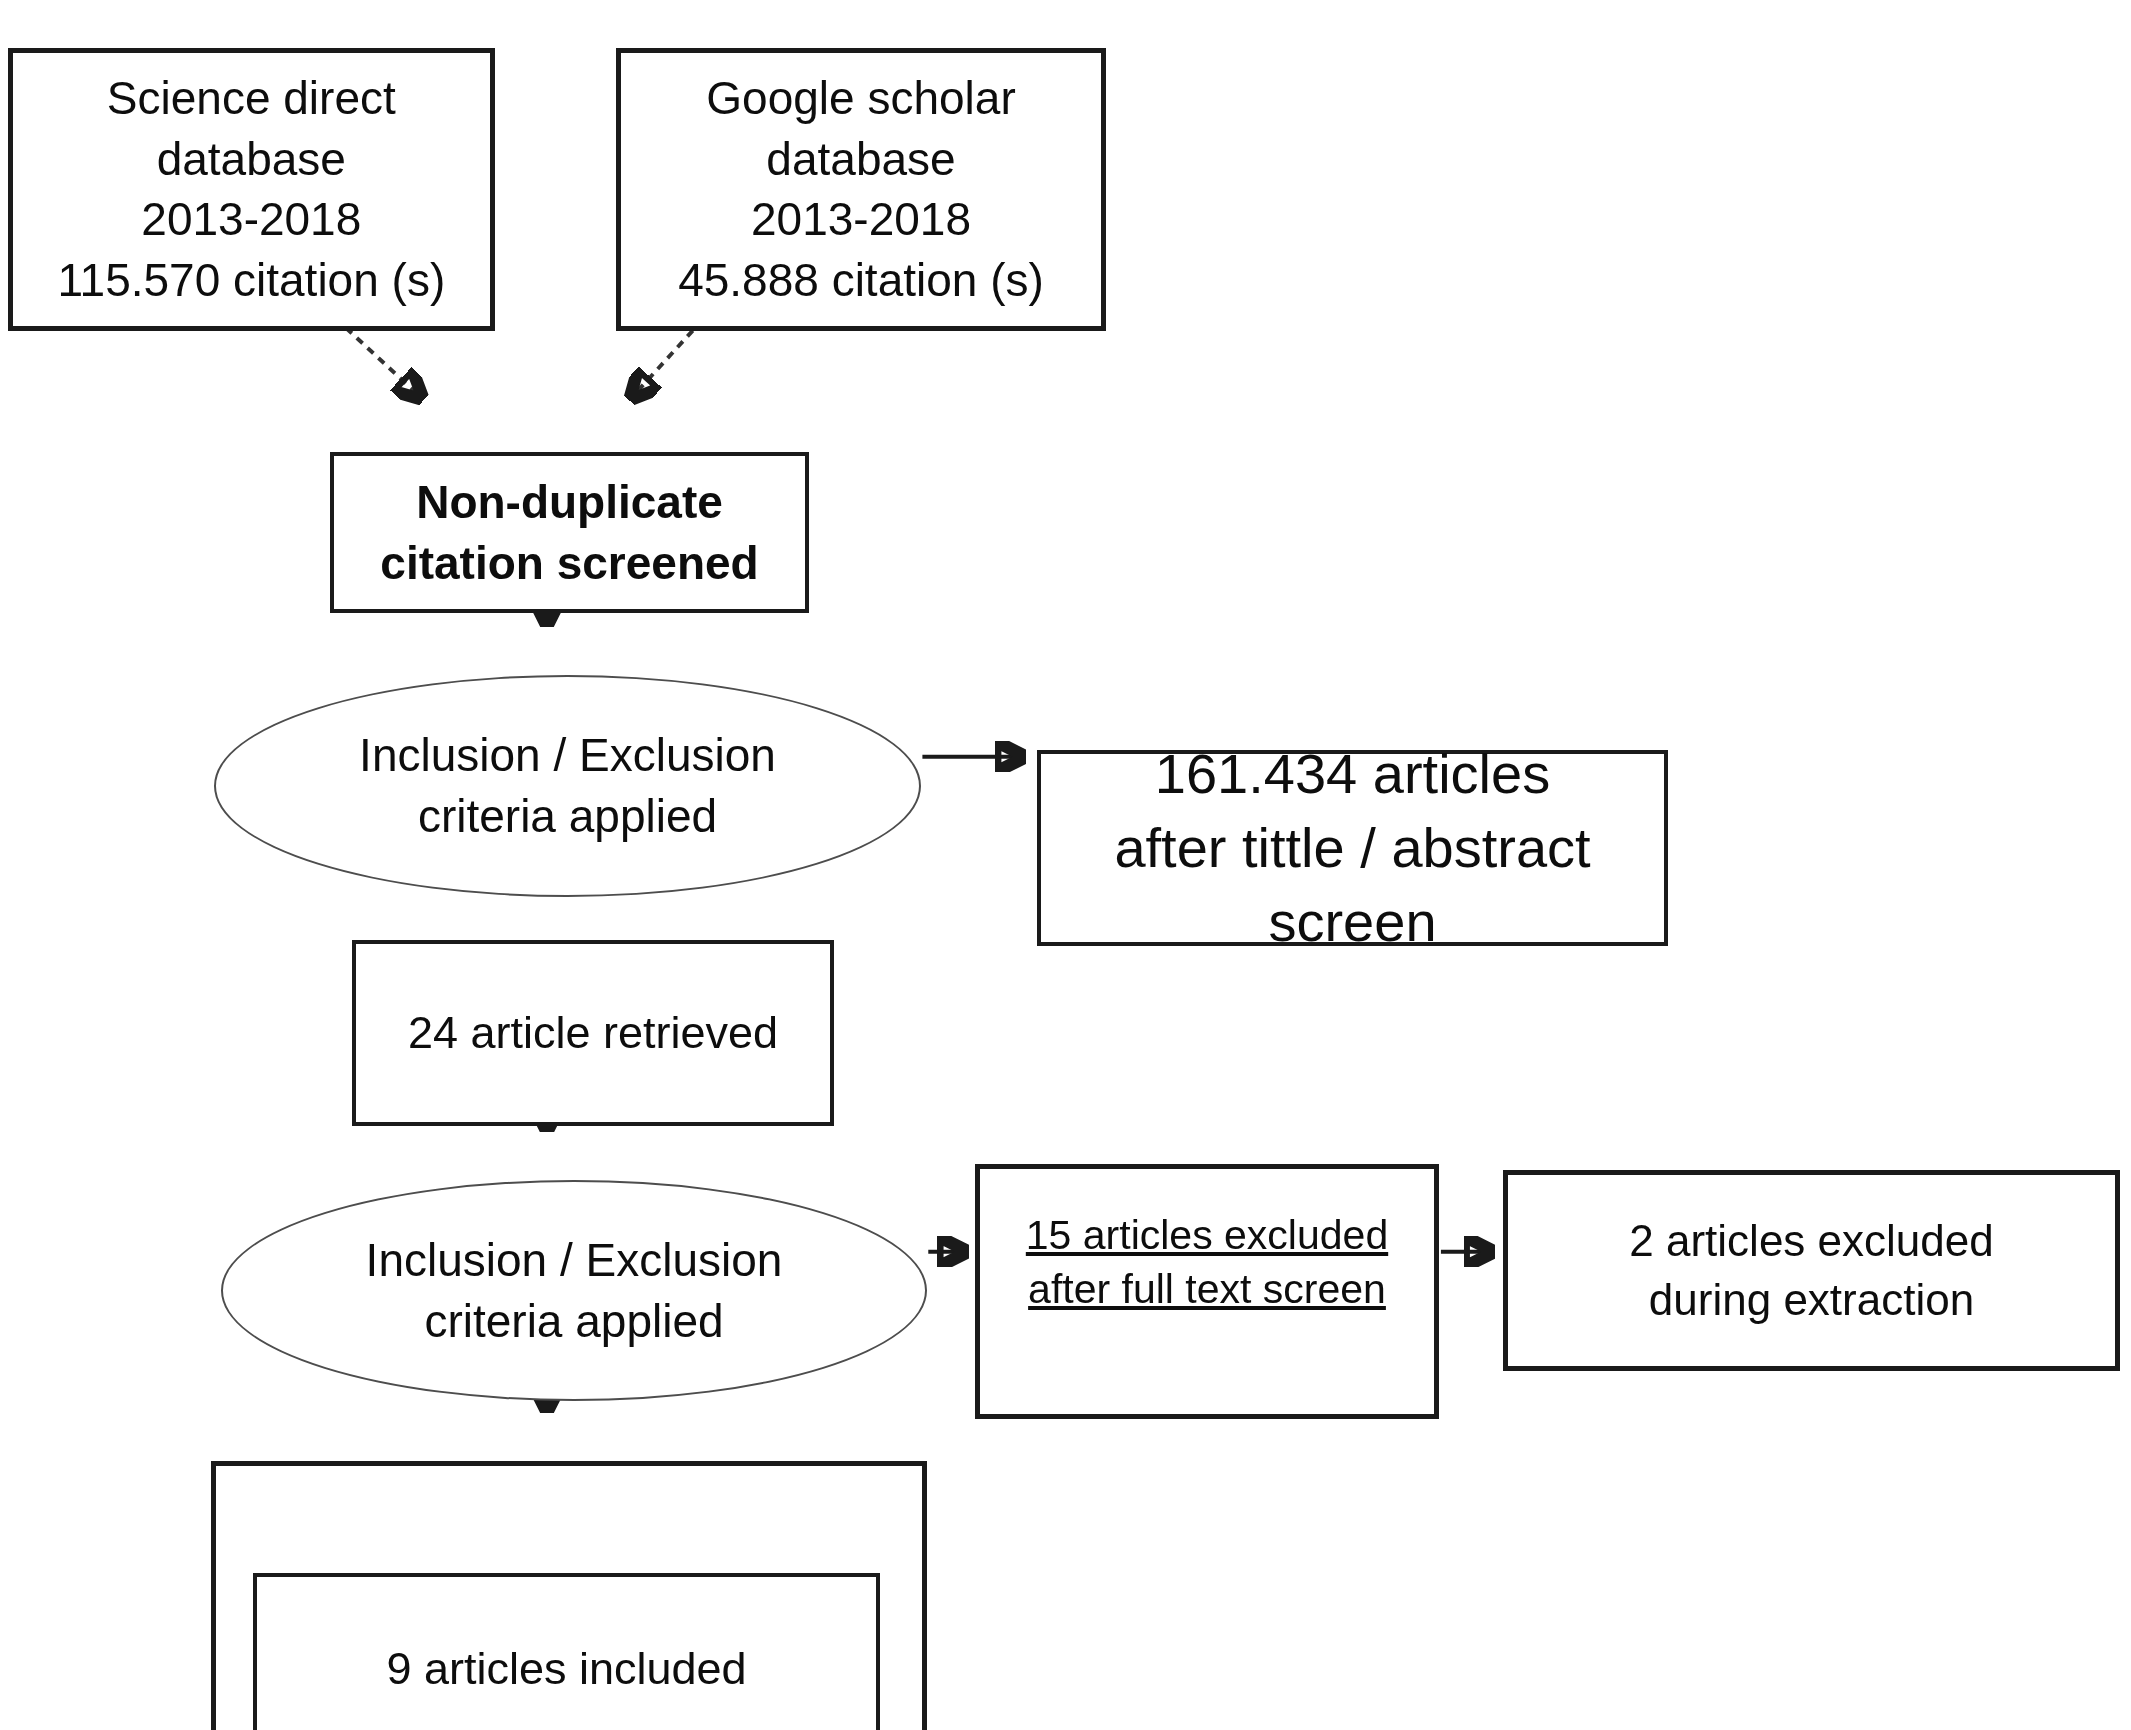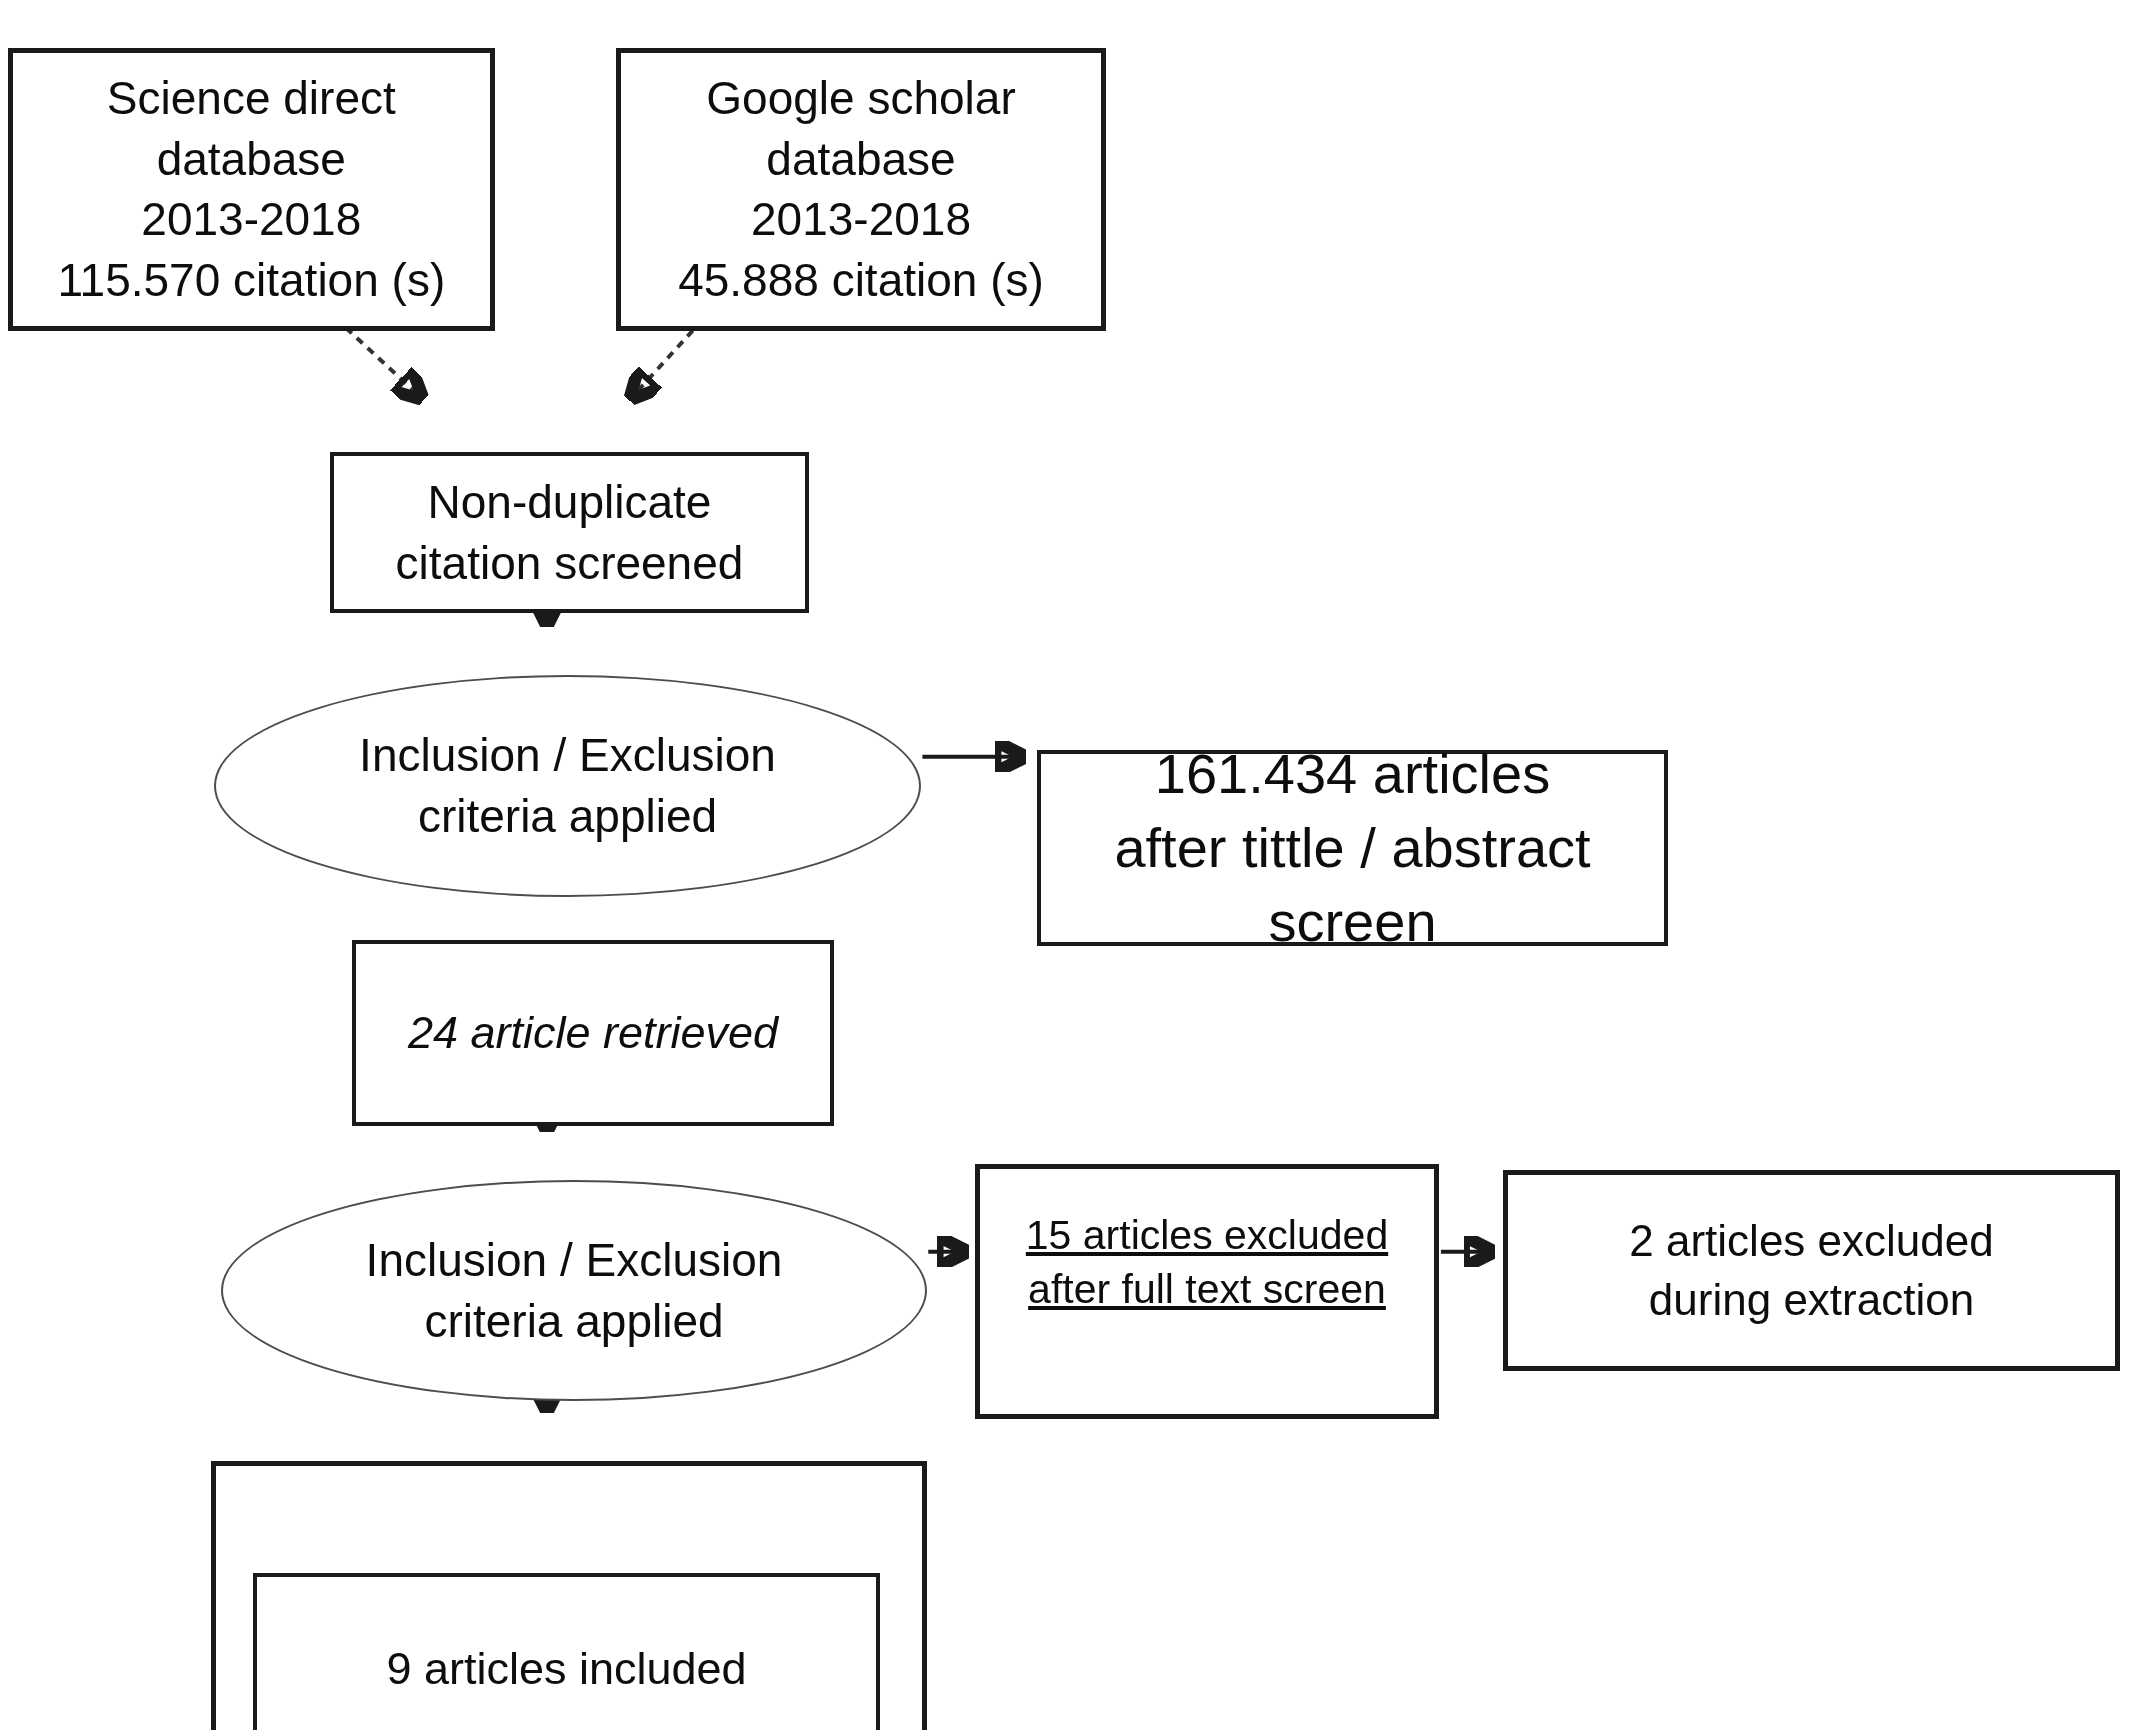--- a/index.html
+++ b/index.html
@@ -29,24 +29,24 @@
   .rect-thin{border:4.9px solid var(--ink);}
   .ellipse{
     border:2.9px solid var(--ellipse-ink);
     border-radius:50%;
   }
   .node-text{white-space:pre-line;line-height:1.32;}
 
   
   .n-science {left:7.8px;    top:7.8px;    width:487px; height:283px; font-size:46px;}
   .n-google  {left:616px;  top:7.8px;    width:490px; height:283px; font-size:46px;}
-  .n-nondup  {left:330px;  top:412px;  width:479px; height:161px; font-size:46px;}
+  .n-nondup  {left:330px;  top:412px;  width:479px; height:161px; font-size:46px;font-weight:bold;}
   .n-crit1   {left:214px;  top:635px;  width:707px; height:222px; font-size:46px;}
   .n-title   {left:1037px; top:710px;  width:631px; height:196px; font-size:56px;}
-  .n-retr    {left:352px;  top:900px;  width:482px; height:186px; font-size:45px;font-style:italic;}
+  .n-retr    {left:352px;  top:900px;  width:482px; height:186px; font-size:45px;}
   .n-crit2   {left:221px;  top:1140px; width:706px; height:221px; font-size:46px;}
   .n-full    {left:975px;  top:1124px; width:464px; height:255px; font-size:41px;text-decoration:underline;}
   .n-extr    {left:1503px; top:1130px; width:617px; height:201px; font-size:44px;}
   .n-incl-outer{left:211px;top:1421px; width:716px; height:304px;}
   .n-incl-inner{left:37px; top:67px;   width:627px; height:192px; font-size:45px; position:absolute;align-items:center;}
 
   .n-full .node-text{padding-bottom:59px;}
 
   svg.arrows{
     position:absolute;left:0;top:0;width:2132px;height:1731px;

